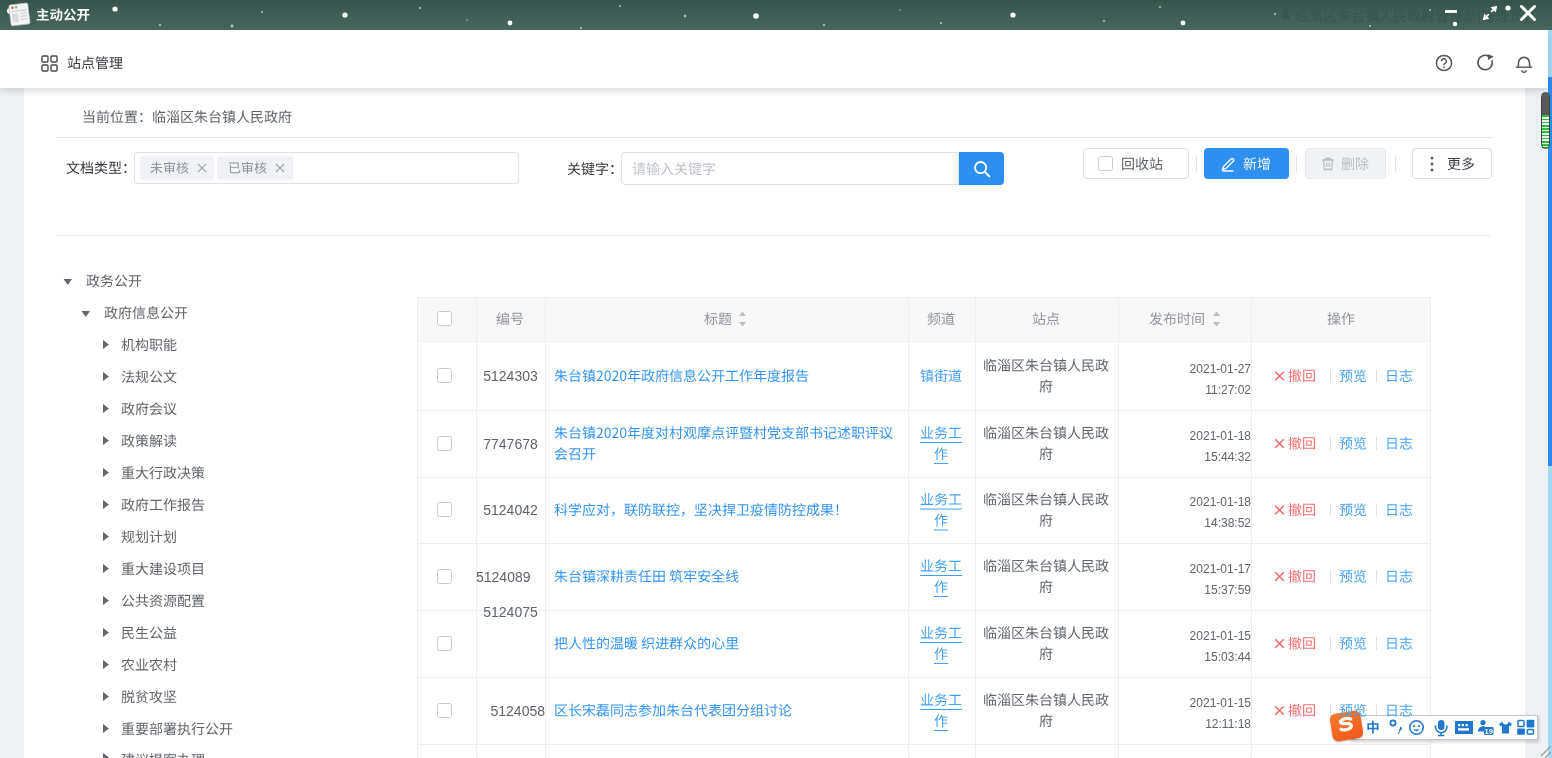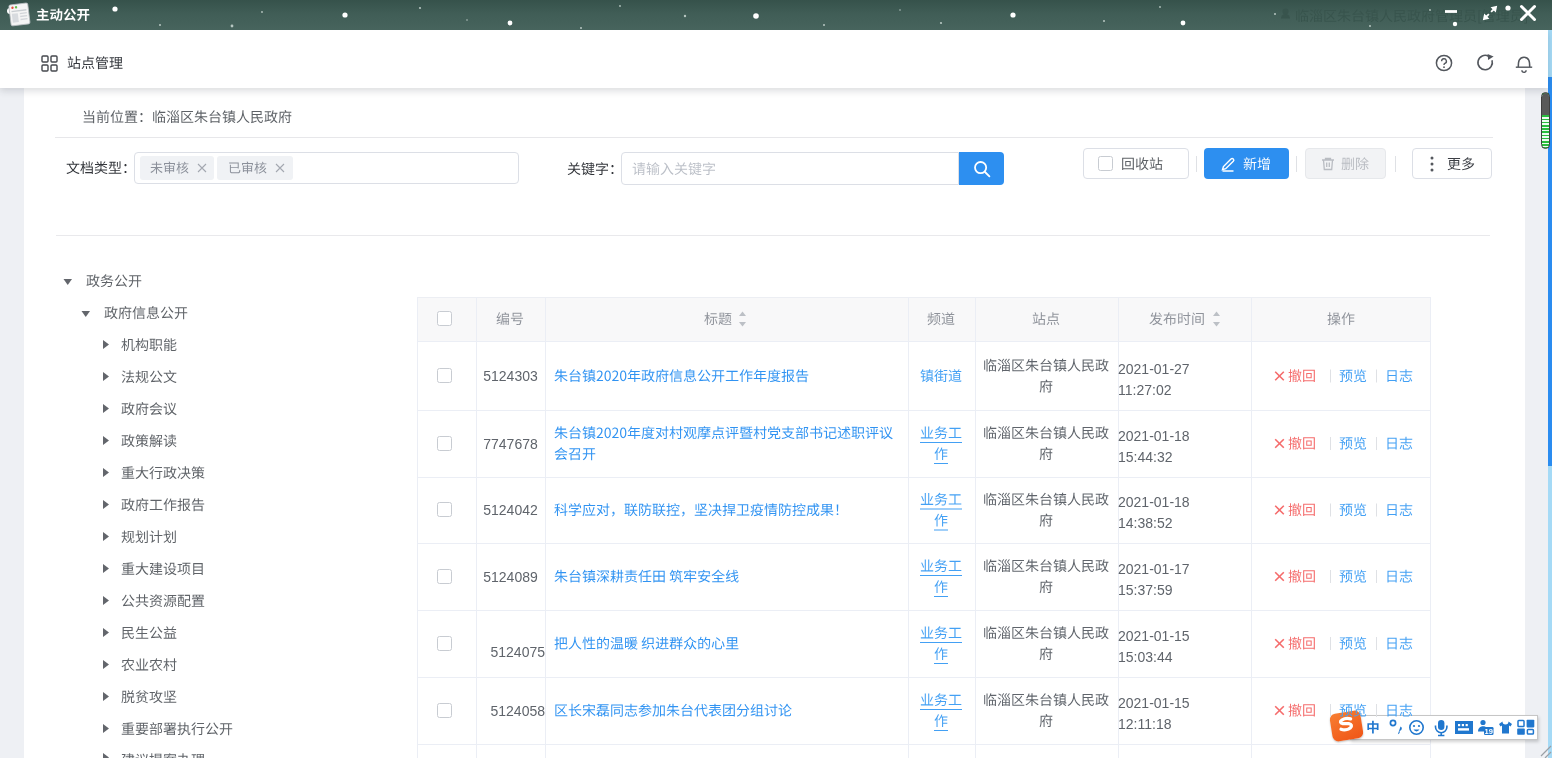--- a/index.html
+++ b/index.html
@@ -73,30 +73,30 @@
 <div class="abs ck" style="left:437px;top:368px"></div>
 <div class="abs ck" style="left:437px;top:436px"></div>
 <div class="abs ck" style="left:437px;top:502px"></div>
 <div class="abs ck" style="left:437px;top:569px"></div>
 <div class="abs ck" style="left:437px;top:636px"></div>
 <div class="abs ck" style="left:437px;top:703px"></div>
 
 <div class="abs" style="left:476px;top:368px;width:69px;text-align:center;font-size:14px;color:#5f646b">5124303</div>
 <div class="abs" style="left:476px;top:436px;width:69px;text-align:center;font-size:14px;color:#5f646b">7747678</div>
 <div class="abs" style="left:476px;top:502px;width:69px;text-align:center;font-size:14px;color:#5f646b">5124042</div>
-<div class="abs" style="left:476px;top:569px;width:69px;text-align:center;font-size:14px;color:#5f646b">5124089</div>
-<div class="abs" style="left:476px;top:644px;width:69px;text-align:right;font-size:14px;color:#5f646b">5124075</div>
+<div class="abs" style="left:476px;top:569px;width:69px;font-size:14px;color:#5f646b">5124089</div>
+<div class="abs" style="left:476px;top:604px;width:69px;text-align:center;font-size:14px;color:#5f646b">5124075</div>
 <div class="abs" style="left:476px;top:703px;width:69px;text-align:right;font-size:14px;color:#5f646b">5124058</div>
 <div class="abs dt" style="left:1118px;top:359px;width:133px">2021-01-27<br>11:27:02</div>
 <div class="abs dt" style="left:1118px;top:426px;width:133px">2021-01-18<br>15:44:32</div>
 <div class="abs dt" style="left:1118px;top:492px;width:133px">2021-01-18<br>14:38:52</div>
 <div class="abs dt" style="left:1118px;top:559px;width:133px">2021-01-17<br>15:37:59</div>
 <div class="abs dt" style="left:1118px;top:626px;width:133px">2021-01-15<br>15:03:44</div>
 <div class="abs dt" style="left:1118px;top:693px;width:133px">2021-01-15<br>12:11:18</div>
-<style>.dt{text-align:left;font-size:14px;line-height:21px;color:#5f646b}</style>
+<style>.dt{text-align:right;font-size:12px;line-height:21px;color:#5f646b}</style>
 
 <div class="abs" style="left:1548px;top:30px;width:4px;height:47px;background:#a5daf6"></div>
 <div class="abs" style="left:1548px;top:77px;width:4px;height:389px;background:#2a8cf0"></div>
 <div class="abs" style="left:1548px;top:466px;width:4px;height:292px;background:#a5daf6"></div>
 <div class="abs" id="pill">
       <div class="abs" id="pillcap"></div>
     </div>
 
 <div class="abs" id="titlebar"></div>
 <svg class="abs" style="left:0;top:0;z-index:5" width="1552" height="30" viewBox="0 0 1552 30">

